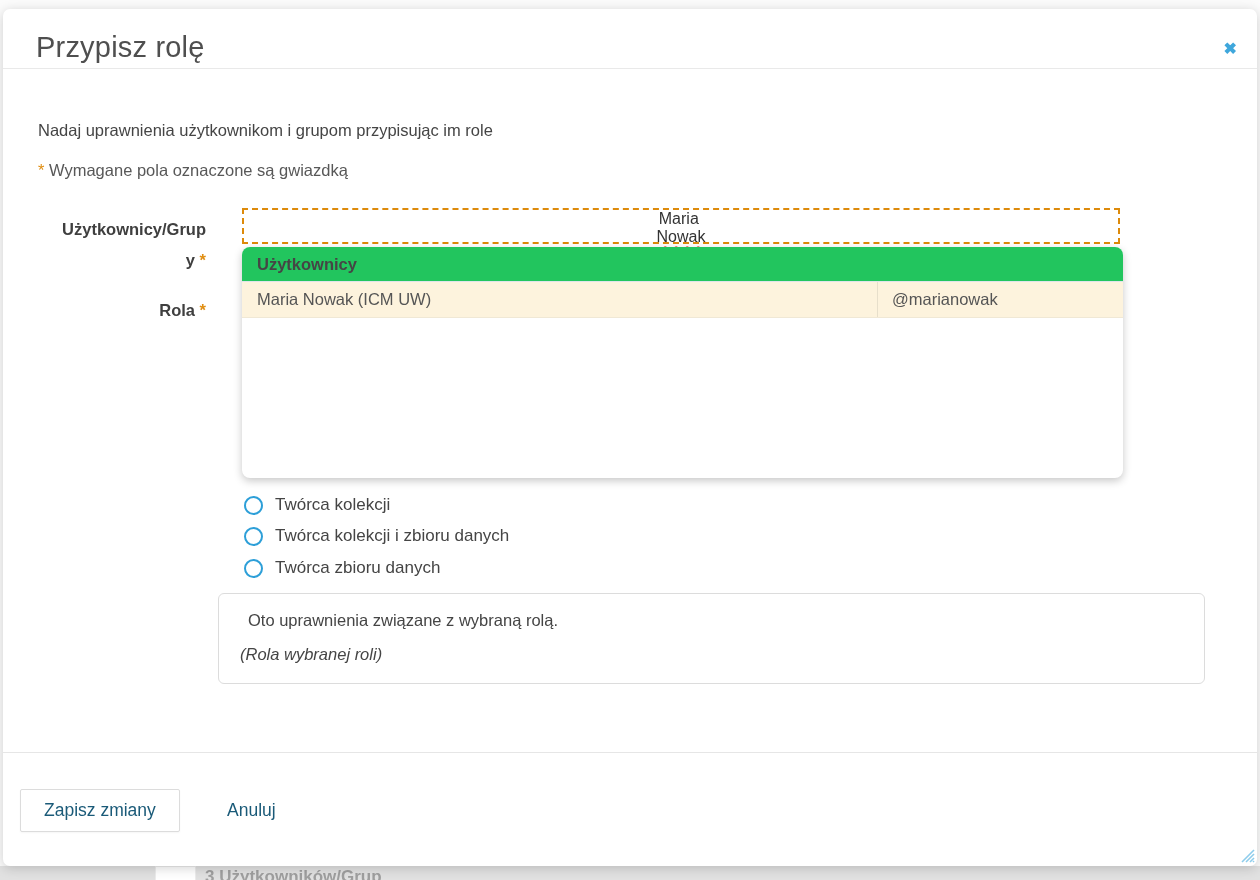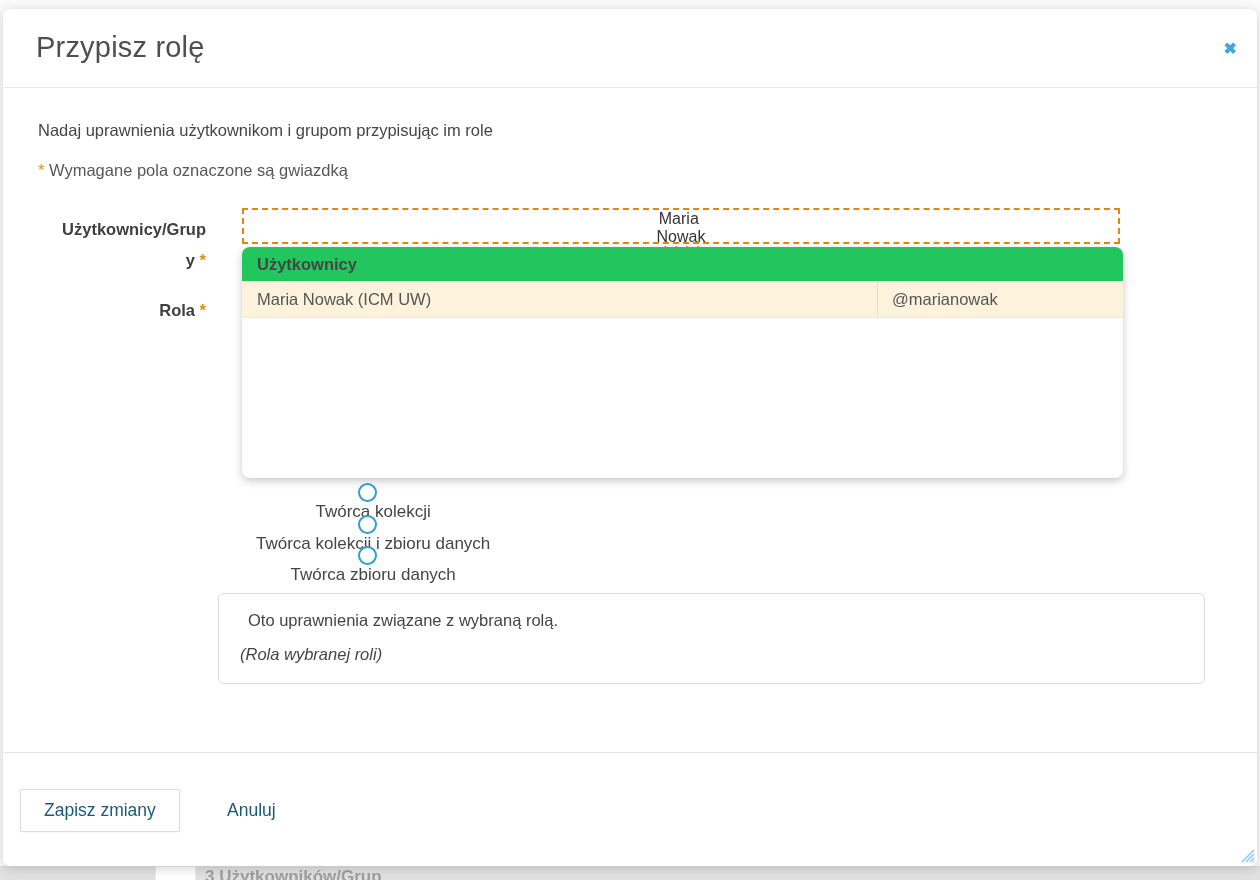--- a/index.html
+++ b/index.html
@@ -11,21 +11,21 @@
               background:#e1e1e1; }
   .bg-strip-gap { position:absolute; left:155px; top:866px; width:41px; height:14px;
                   background:#ffffff; border:1px solid #ececec; border-bottom:none; }
   .bg-strip-text { position:absolute; left:205px; top:867px; font-size:17px;
                    font-weight:bold; color:#9f9f9f; white-space:nowrap; }
 
   
   .modal { position:absolute; left:3px; top:9px; width:1254px; height:857px;
            background:#ffffff; border-radius:7px;
            box-shadow:0 2px 12px rgba(0,0,0,0.18); }
-  .modal-header { position:absolute; left:0; top:0; width:100%; height:79px;
+  .modal-header { position:absolute; left:0; top:0; width:100%; height:60px;
                   border-bottom:1px solid #e9e9e9; }
   .modal-title { position:absolute; left:33px; top:22px; font-size:29px;
                  color:#4f4f4f; letter-spacing:0.2px; }
   .close-btn { position:absolute; right:20px; top:32px; font-size:16px;
                font-weight:bold; color:#3fa7dc; cursor:pointer; line-height:16px; }
 
   .intro-text { position:absolute; left:35px; top:112px; font-size:16.5px; color:#454545; }
   .req-note { position:absolute; left:35px; top:152px; font-size:16.5px; color:#585858; }
   .asterisk { color:#e08e12; }
 
@@ -53,21 +53,21 @@
                font-weight:bold; color:#454545; }
   .dd-item { height:36px; background:#fdf3dd; border-bottom:1px solid #f0e8d5;
              display:flex; cursor:pointer; }
   .dd-item-name { width:636px; border-right:1px solid #e7dfcb; display:flex;
                   align-items:center; padding:0 15px; font-size:16.5px; color:#555; }
   .dd-item-handle { flex:1; display:flex; align-items:center; padding:0 14px;
                     font-size:16.5px; color:#555; }
 
   
   .radio-group { position:absolute; left:241px; top:474px; }
-  .radio-row { display:flex; align-items:center; height:31.5px; cursor:pointer;flex-direction:column; }
+  .radio-row { display:flex; align-items:flex-end; height:31.5px; cursor:pointer; }
   .radio-circle { width:19px; height:19px; border:2px solid #2d9fd8;
                   border-radius:50%; background:#fff; flex:none; }
   .radio-label { margin-left:12px; font-size:17px; color:#454545; }
 
   
   .perm-box { position:absolute; left:215px; top:584px; width:987px; height:91px;
               border:1px solid #dcdcdc; border-radius:6px; padding:17px 21px; }
   .perm-intro { font-size:16.5px; color:#454545;margin-left:8px; }
   .perm-empty { font-size:16.5px; color:#454545; font-style:italic; margin-top:15px; }
 

